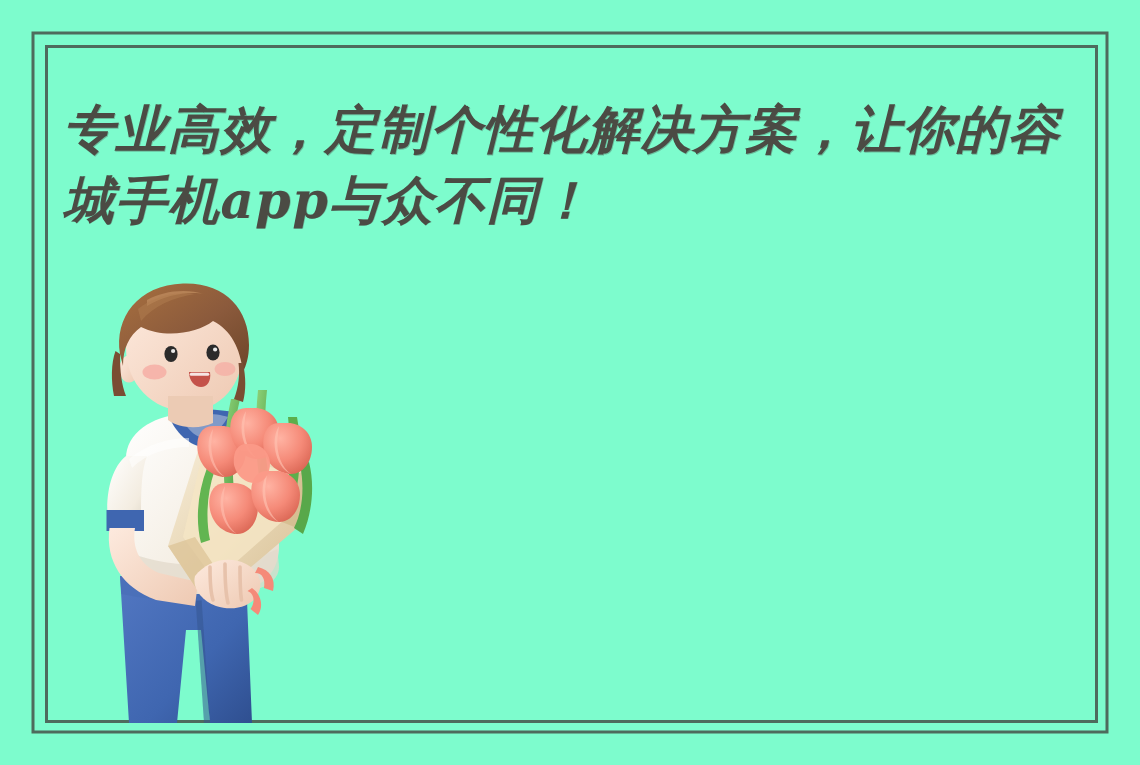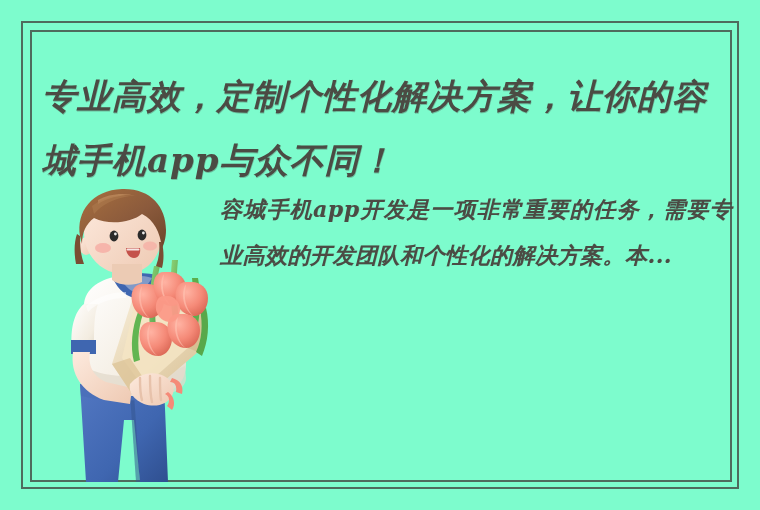--- a/index.html
+++ b/index.html
@@ -47,21 +47,21 @@
   .headline {
     position: absolute;
     left: 42px;
     top: 64px;
     width: 690px;
     color: #4b4b44;
     font-family: "DejaVu Serif", serif;
     font-size: 34px;
     font-weight: 700;
     font-style: italic;
-    line-height: 64px;
+    line-height: 47px;
     letter-spacing: 1px;
     white-space: pre-wrap;
     text-shadow: 0.5px 0.5px 0 rgba(75,75,68,0.35);
   }
 
   
   .excerpt {
     position: absolute;
     left: 220px;
     top: 186px;
@@ -90,21 +90,20 @@
 </head>
 <body>
 
 <div class="poster">
 
   <div class="frame-outer"></div>
   <div class="frame-inner"></div>
 
   <div class="headline">专业高效，定制个性化解决方案，让你的容城手机app与众不同！</div>
 
-  <div class="excerpt">容城手机app开发是一项非常重要的任务，需要专业高效的开发团队和个性化的解决方案。本...</div>
 
   <div class="illustration">
     <svg viewBox="0 0 180 294" xmlns="http://www.w3.org/2000/svg">
       <defs>
         <linearGradient id="gSkin" x1="0" y1="0" x2="1" y2="1">
           <stop offset="0%" stop-color="#fdeade"></stop>
           <stop offset="100%" stop-color="#eec9b2"></stop>
         </linearGradient>
         <linearGradient id="gHair" x1="0" y1="0" x2="1" y2="1">
           <stop offset="0%" stop-color="#a8703f"></stop>

